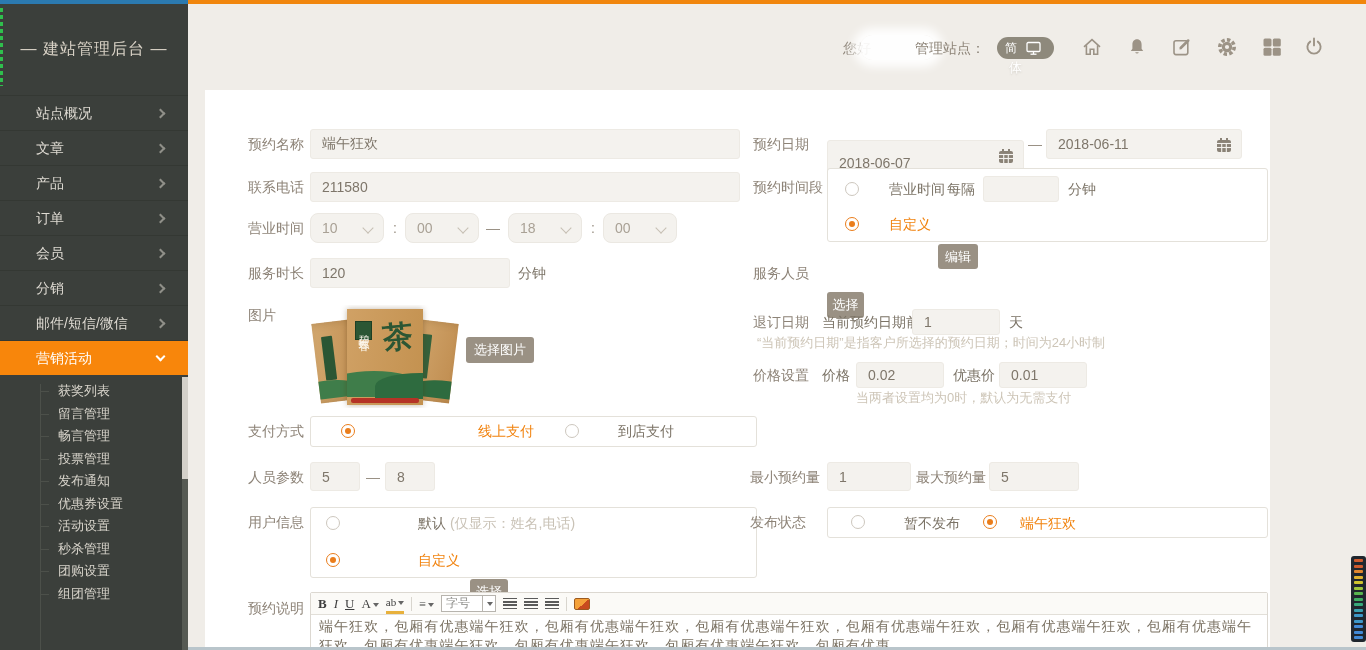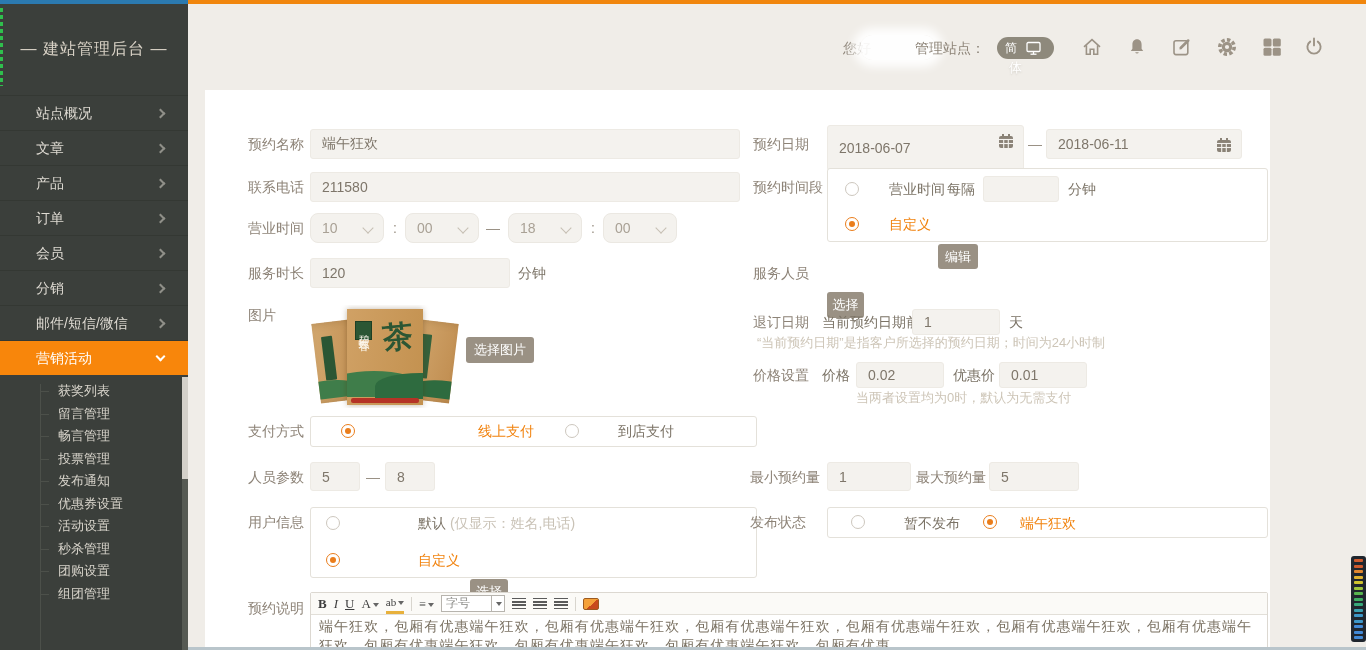--- a/index.html
+++ b/index.html
@@ -82,21 +82,21 @@
   .editor { position:absolute; left:310px; top:592px; width:958px; height:70px; background:#fff;
     border:1px solid #dcd8d1; border-radius:2px; }
   .etoolbar { height:22px; display:flex; align-items:center; gap:7px; padding:0 7px;
     background:#fbfaf7; border-bottom:1px solid #e2dfd8; }
   .tbt { font-family:"Liberation Serif","DejaVu Serif",serif; font-size:13px; color:#3e3e3e; cursor:pointer; line-height:18px; }
   .tbt.b { font-weight:bold; } .tbt.i { font-style:italic; } .tbt.u { text-decoration:underline; }
   .caret { display:inline-block; width:0; height:0; border-left:3px solid transparent; border-right:3px solid transparent;
     border-top:4px solid #666; margin-left:2px; vertical-align:middle; }
   .tsep { width:1px; height:14px; background:#d8d5ce; }
   .hl { border-bottom:3px solid #e8b13c; }
-  .sizebox { width:64px; height:17px; background:#fff; border:1px solid #b7b4ae; display:flex; align-items:center; cursor:pointer; }
+  .sizebox { width:55px; height:17px; background:#fff; border:1px solid #b7b4ae; display:flex; align-items:center; cursor:pointer; }
   .sizebox .sv { flex:1; font-size:12px; color:#8a8a86; padding-left:4px; line-height:15px; }
   .sizebox .sa { width:13px; height:100%; border-left:1px solid #b7b4ae; display:flex; align-items:center; justify-content:center; }
   .al { width:14px; height:11px; cursor:pointer;
     background:linear-gradient(#5a5a5a 0 1.5px,transparent 1.5px 3.2px,#5a5a5a 3.2px 4.7px,transparent 4.7px 6.4px,#5a5a5a 6.4px 7.9px,transparent 7.9px 9.6px,#5a5a5a 9.6px 11px); }
   .imgic { width:16px; height:12px; border:1px solid #9c5a20; border-radius:2px; cursor:pointer;
     background:linear-gradient(140deg,#f5a13a 0 55%,#c84b1e 55%); }
   .econtent { padding:2px 8px; font-size:14px; letter-spacing:1.05px; line-height:19px; color:#7b7263; cursor:text; }
 
   
   .eq { position:absolute; left:1351px; top:556px; width:15px; height:86px; background:#20262e; border-radius:3px;
@@ -204,21 +204,21 @@
       <path d="M7.2 5.6 A6.6 6.6 0 1 0 14.8 5.6"></path>
       <line x1="11" y1="2.4" x2="11" y2="9.4"></line>
     </svg>
   </span>
 
   <main class="panel"></main>
 
   <span class="lb" style="left:248px;top:129px">预约名称</span>
   <div class="inp" style="left:310px;top:129px;width:430px;height:30px">端午狂欢</div>
   <span class="lb" style="left:753px;top:129px">预约日期</span>
-  <div class="inp" style="left:827px;top:125px;width:197px;height:46px">
+  <div class="inp" style="left:827px;top:140px;width:197px;height:46px">
     <span>2018-06-07</span>
     <span class="calicon">
       <svg width="18" height="18" viewBox="0 0 18 18">
         <g fill="#8a8276">
             <rect x="2" y="4" width="14" height="12" rx="2"></rect>
             <rect x="5" y="2" width="2" height="3"></rect>
             <rect x="11" y="2" width="2" height="3"></rect>
           </g>
         <g stroke="#f4f2ee" stroke-width="1.1">
             <line x1="2" y1="7.5" x2="16" y2="7.5"></line>

